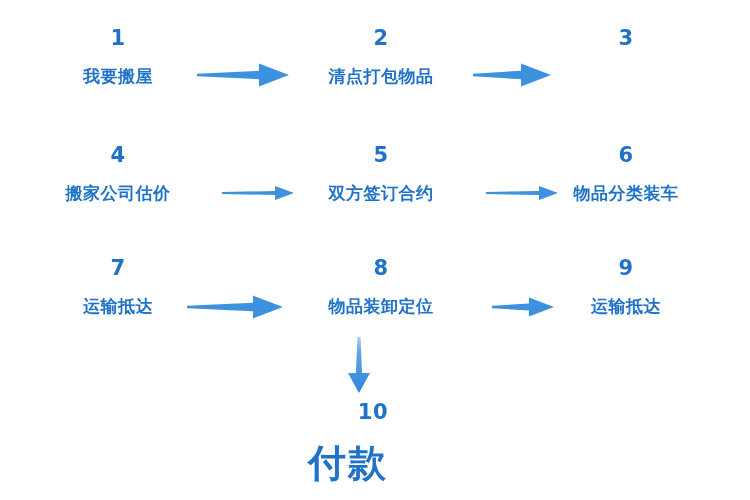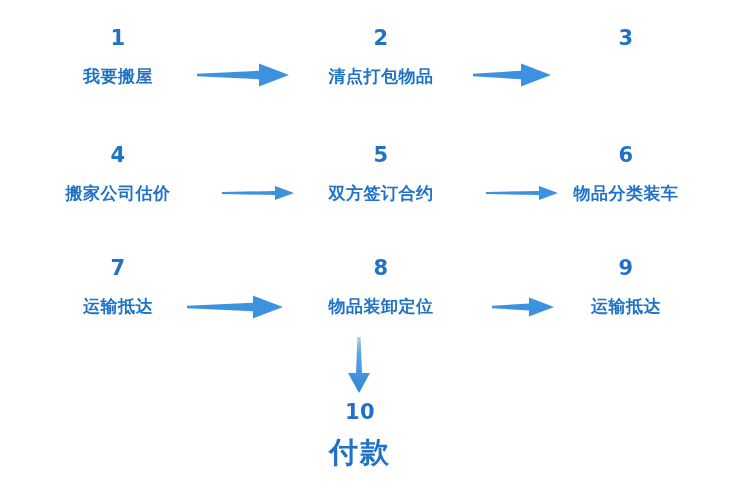--- a/index.html
+++ b/index.html
@@ -36,22 +36,22 @@
   }
   .step-label {
     font-size: 17px;
     font-weight: bold;
     color: #1f72c8;
     line-height: 1.1;
     margin-top: 18px;
     letter-spacing: 0.5px;
   }
   .step.final .step-label {
-    font-size: 29px;
-    margin-top: 14px;
+    font-size: 38px;
+    margin-top: 20px;
     letter-spacing: 2px;
   }
   .arrow {
     position: absolute;
     transform: translate(-50%, -50%);
     pointer-events: none;
   }
   .arrow svg {
     display: block;
     overflow: visible;
@@ -103,21 +103,21 @@
     <div class="step-label">运输抵达</div>
   </div>
   <div class="step" id="step-7" style="left: 381px; top: 258px;">
     <div class="step-number">8</div>
     <div class="step-label">物品装卸定位</div>
   </div>
   <div class="step" id="step-8" style="left: 626px; top: 258px;">
     <div class="step-number">9</div>
     <div class="step-label">运输抵达</div>
   </div>
-  <div class="step final" id="step-9" style="left: 360px; top: 402px;">
+  <div class="step final" id="step-9" style="left: 348px; top: 402px; align-items: flex-end;">
     <div class="step-number">10</div>
     <div class="step-label">付款</div>
   </div>
 
   <div class="arrow" id="arrow-0" style="left: 243px; top: 75px;">
       <svg width="92" height="23" viewBox="0 0 92 23">
         <path class="arrow-fill" d="M0,10.25 L62,7.25 L62,0 L92,11.5 L62,23 L62,15.75 L0,12.75 Z" fill="#3d92e0"></path>
       </svg>
     </div>
   <div class="arrow" id="arrow-1" style="left: 512px; top: 75px;">

